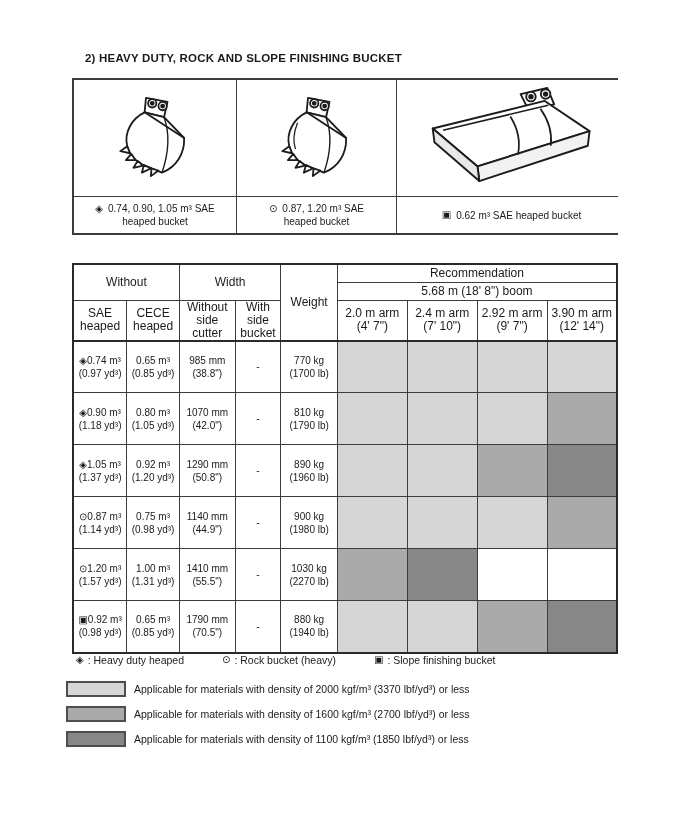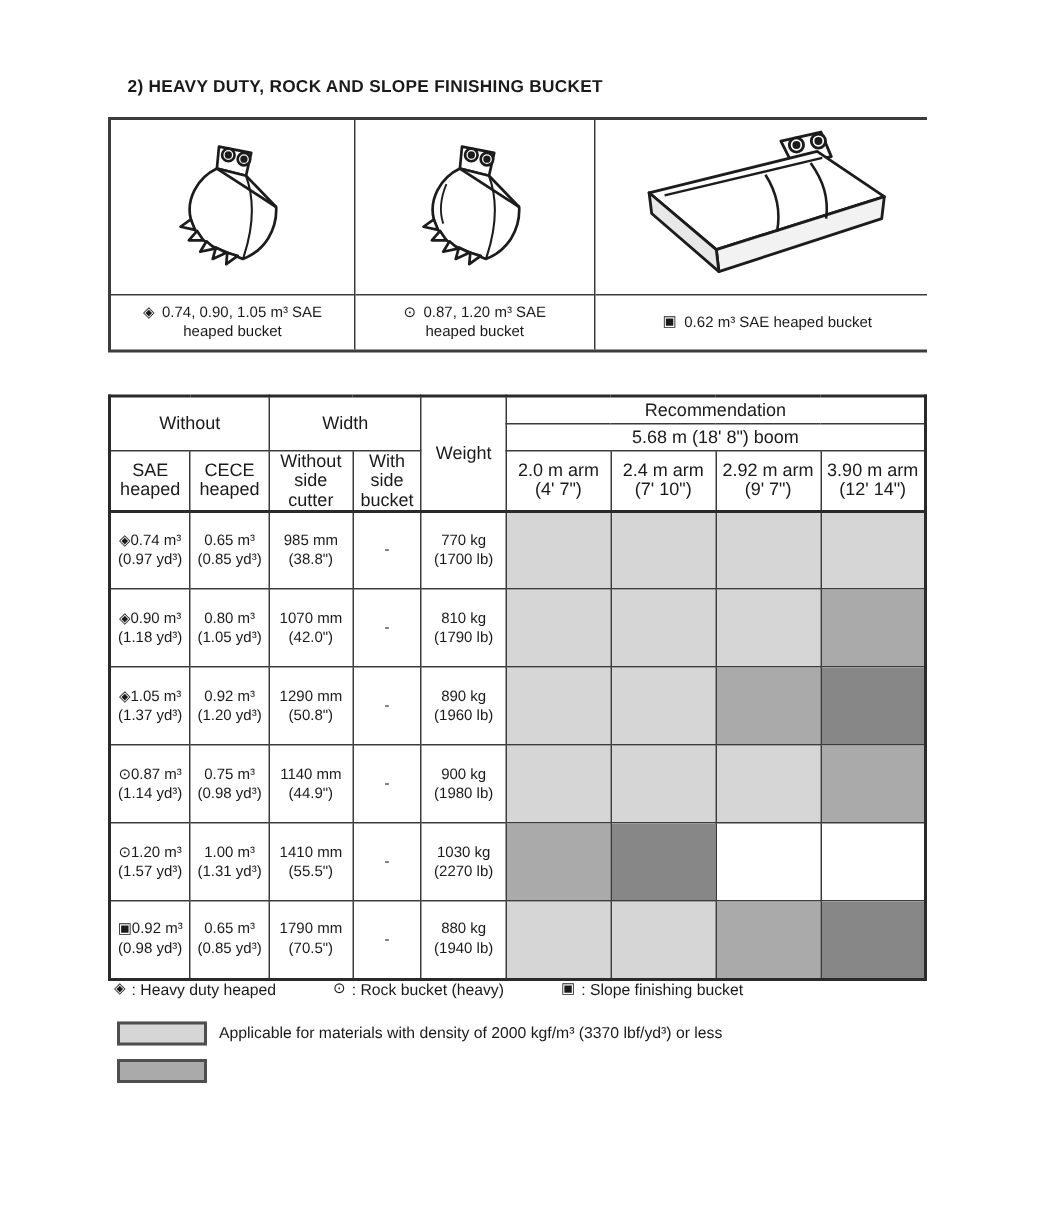--- a/index.html
+++ b/index.html
@@ -77,21 +77,21 @@
   .symbol-legend {
     position: absolute;
     left: 76px;
     top: 654px;
     display: flex;
     gap: 38px;
     font-size: 10.5px;
     align-items: center;
   }
   .symbol-legend .item { display: flex; align-items: center; gap: 4px; }
-  .density-legend { position: absolute; left: 78px; top: 681px; }
+  .density-legend { position: absolute; left: 66px; top: 681px; }
   .density-row { display: flex; align-items: center; margin-bottom: 10px; height: 15px; }
   .density-swatch {
     width: 56px; height: 12px;
     border: 2px solid #4e4e4e;
     margin-right: 8px;
     flex: none;
   }
   .density-text { font-size: 10.5px; }
   svg .ln { fill: none; }
 </style>
@@ -340,16 +340,21 @@
     </div>
   </div>
 
   <div class="density-legend">
     <div class="density-row">
       <span class="density-swatch" style="background: rgb(214, 214, 214);"></span>
       <span class="density-text">Applicable for materials with density of 2000 kgf/m³ (3370 lbf/yd³) or less</span>
     </div>
     <div class="density-row">
       <span class="density-swatch" style="background: rgb(170, 170, 170);"></span>
+      <span class="density-text">Applicable for materials with density of 1600 kgf/m³ (2700 lbf/yd³) or less</span>
+    </div>
+    <div class="density-row">
+      <span class="density-swatch" style="background: rgb(135, 135, 135);"></span>
+      <span class="density-text">Applicable for materials with density of 1100 kgf/m³ (1850 lbf/yd³) or less</span>
     </div>
   </div>
 
 </div>
 
 </body></html>

